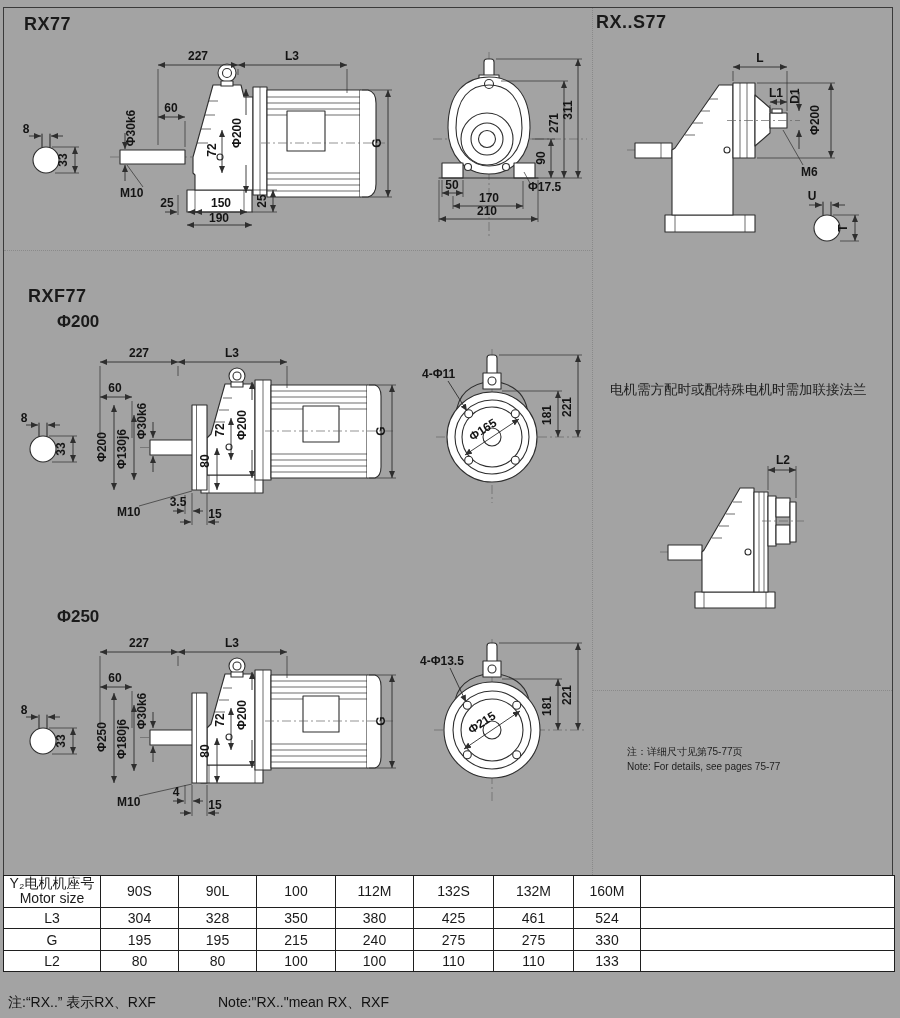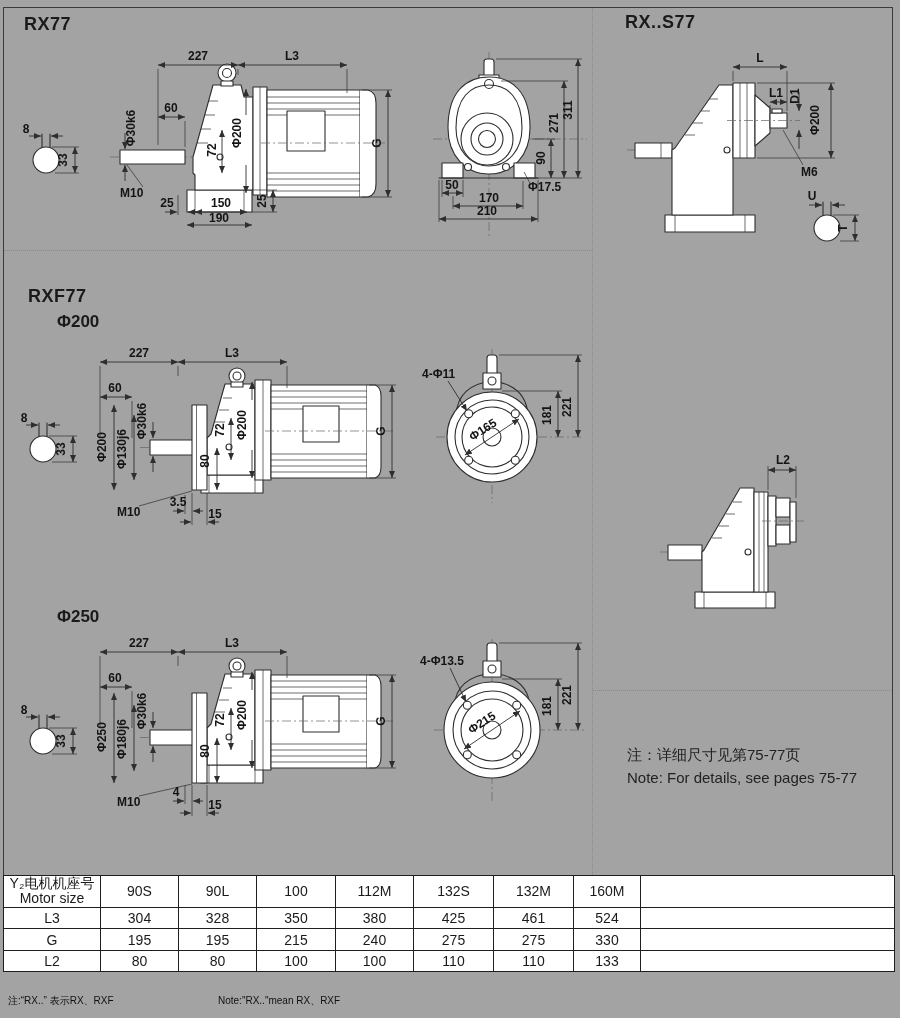--- a/index.html
+++ b/index.html
@@ -13,40 +13,40 @@
   .ttl{position:absolute;font-weight:bold;font-size:18px;letter-spacing:.5px;}
   .sub{position:absolute;font-weight:bold;font-size:17px;}
   svg{position:absolute;overflow:visible;}
   .ln{fill:none;stroke:#2e2e2e;stroke-width:1.1;stroke-linejoin:round;stroke-linecap:round;}
   .lnf{fill:#fff;stroke:#2e2e2e;stroke-width:1.1;stroke-linejoin:round;}
   .thin{fill:none;stroke:#2e2e2e;stroke-width:0.7;}
   .dim{fill:none;stroke:#2e2e2e;stroke-width:0.9;}
   .cl{fill:none;stroke:#666;stroke-width:0.7;stroke-dasharray:9 3 2 3;}
   .lbl{font-family:"Liberation Sans",sans-serif;font-size:12px;font-weight:bold;fill:#141414;}
   .note{position:absolute;font-size:13.5px;line-height:1.32;color:#222;}
-  .note2{position:absolute;font-size:15px;line-height:1.5;color:#222;}
+  .note2{position:absolute;font-size:10px;line-height:1.5;color:#222;}
   table.dims{position:absolute;left:3px;top:875px;width:892px;border-collapse:collapse;
              table-layout:fixed;background:#fff;}
   table.dims td{border:1.5px solid #1f1f1f;text-align:center;vertical-align:middle;
                 height:20.5px;font-size:14px;padding:0;}
   td.hsm{font-size:10.5px;line-height:1.1;margin-left:41px;}
-  .foot{position:absolute;top:994px;font-size:10px;color:#111;}
+  .foot{position:absolute;top:994px;font-size:14px;color:#111;}
 </style>
 </head>
 <body>
 
 <div class="page">
 
   <div class="frame"></div>
   <div class="div-h1"></div>
   <div class="div-v"></div>
   <div class="div-h2"></div>
 
   <div class="ttl" style="left:24px;top:14px;">RX77</div>
-  <div class="ttl" style="left:625px;top:12px;">RX..S77</div>
+  <div class="ttl" style="left:596px;top:12px;">RX..S77</div>
   <div class="ttl" style="left:28px;top:286px;">RXF77</div>
   <div class="sub" style="left:57px;top:312px;">Φ200</div>
   <div class="sub" style="left:57px;top:607px;">Φ250</div>
 
   <svg style="left:15px;top:45px;" width="390" height="205" viewBox="0 0 390 205">
     <defs>
       <marker id="m1" markerWidth="8" markerHeight="8" refX="7" refY="3" orient="auto-start-reverse" markerUnits="userSpaceOnUse">
           <path d="M0,0 L7,3 L0,6 Z" fill="#2e2e2e"></path>
         </marker>
       <pattern id="h1" width="5" height="5" patternUnits="userSpaceOnUse" patternTransform="rotate(45)">
@@ -545,20 +545,21 @@
       <line class="thin" x1="82" y1="44" x2="142" y2="44"></line>
       <line class="dim" x1="138" y1="44" x2="138" y2="95" marker-start="url(#m8)" marker-end="url(#m8)"></line>
       <text class="lbl" x="131" y="71" text-anchor="middle" transform="rotate(-90 131 71)">181</text>
       <line class="thin" x1="79" y1="8" x2="162" y2="8"></line>
       <line class="dim" x1="158" y1="8" x2="158" y2="95" marker-start="url(#m8)" marker-end="url(#m8)"></line>
       <text class="lbl" x="151" y="60" text-anchor="middle" transform="rotate(-90 151 60)">221</text>
     </g>
   </svg>
 
   <div class="note" style="left:610px;top:381px;width:284px;">
+    <div>电机需方配时或配特殊电机时需加联接法兰</div>
   </div>
 
   <div class="note2" style="left:627px;top:744px;">
     <div>注：详细尺寸见第75-77页</div>
     <div>Note: For details, see pages 75-77</div>
   </div>
 
   <table class="dims">
     <colgroup>
       <col style="width:97px">

